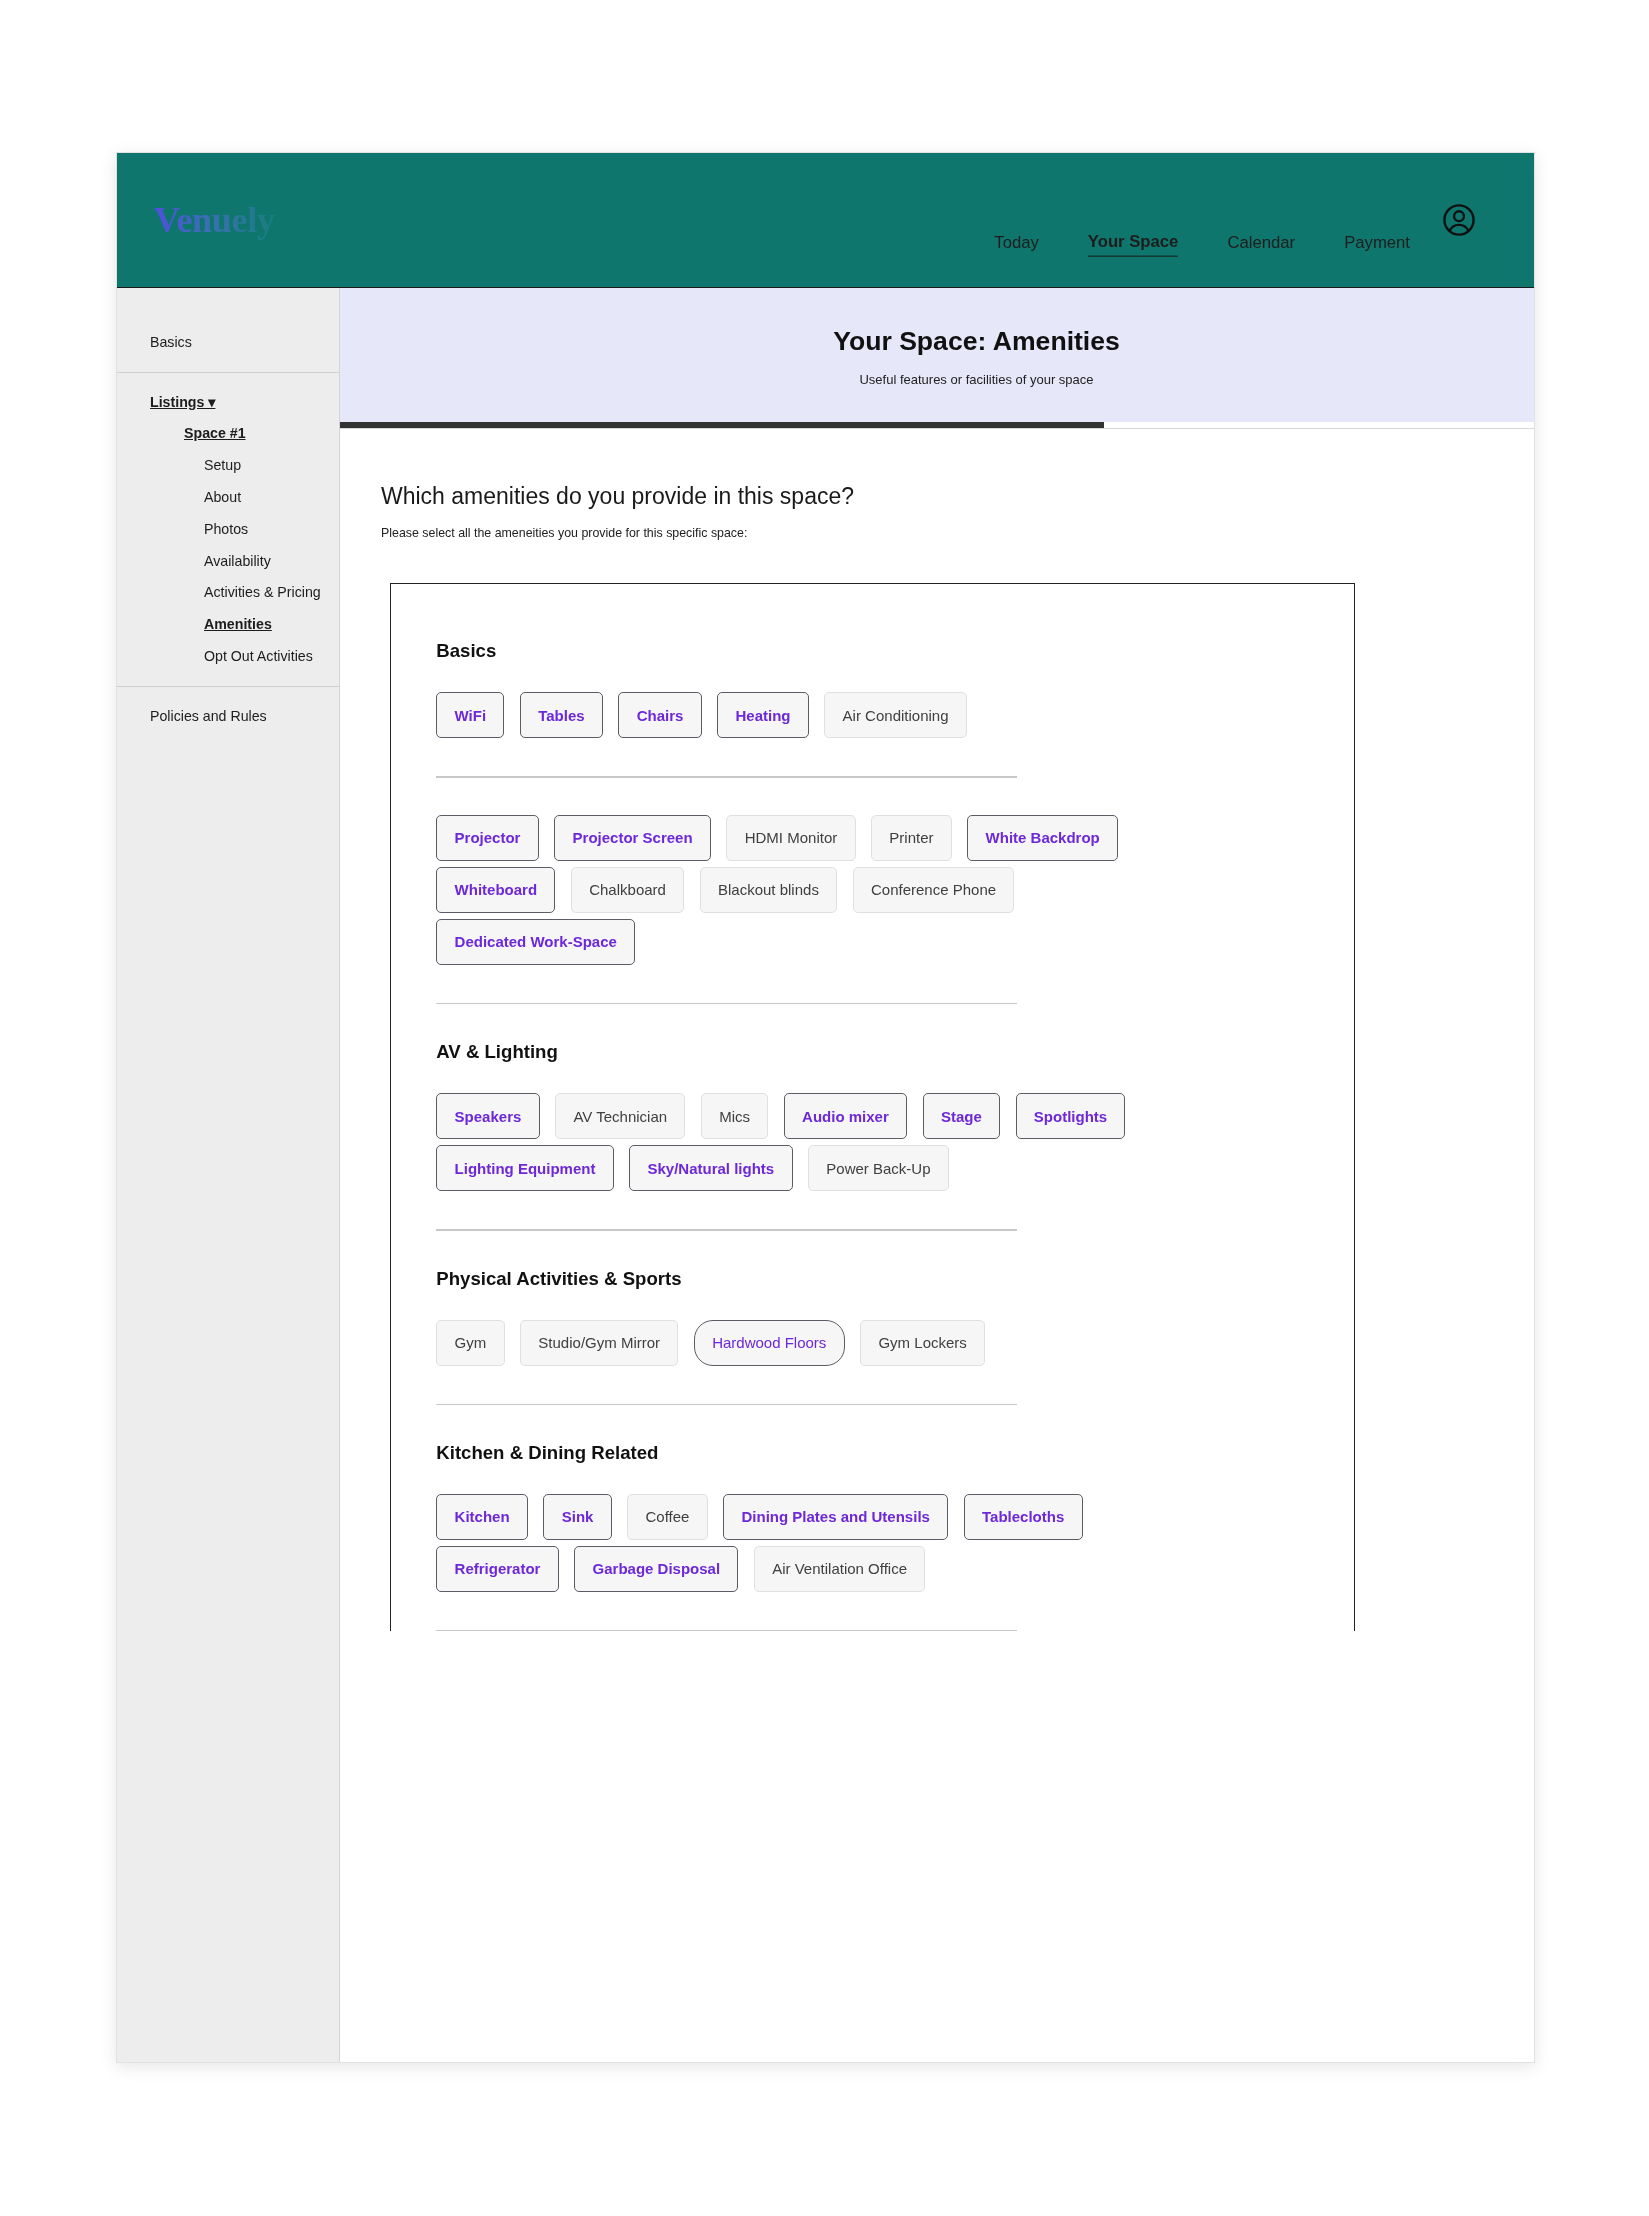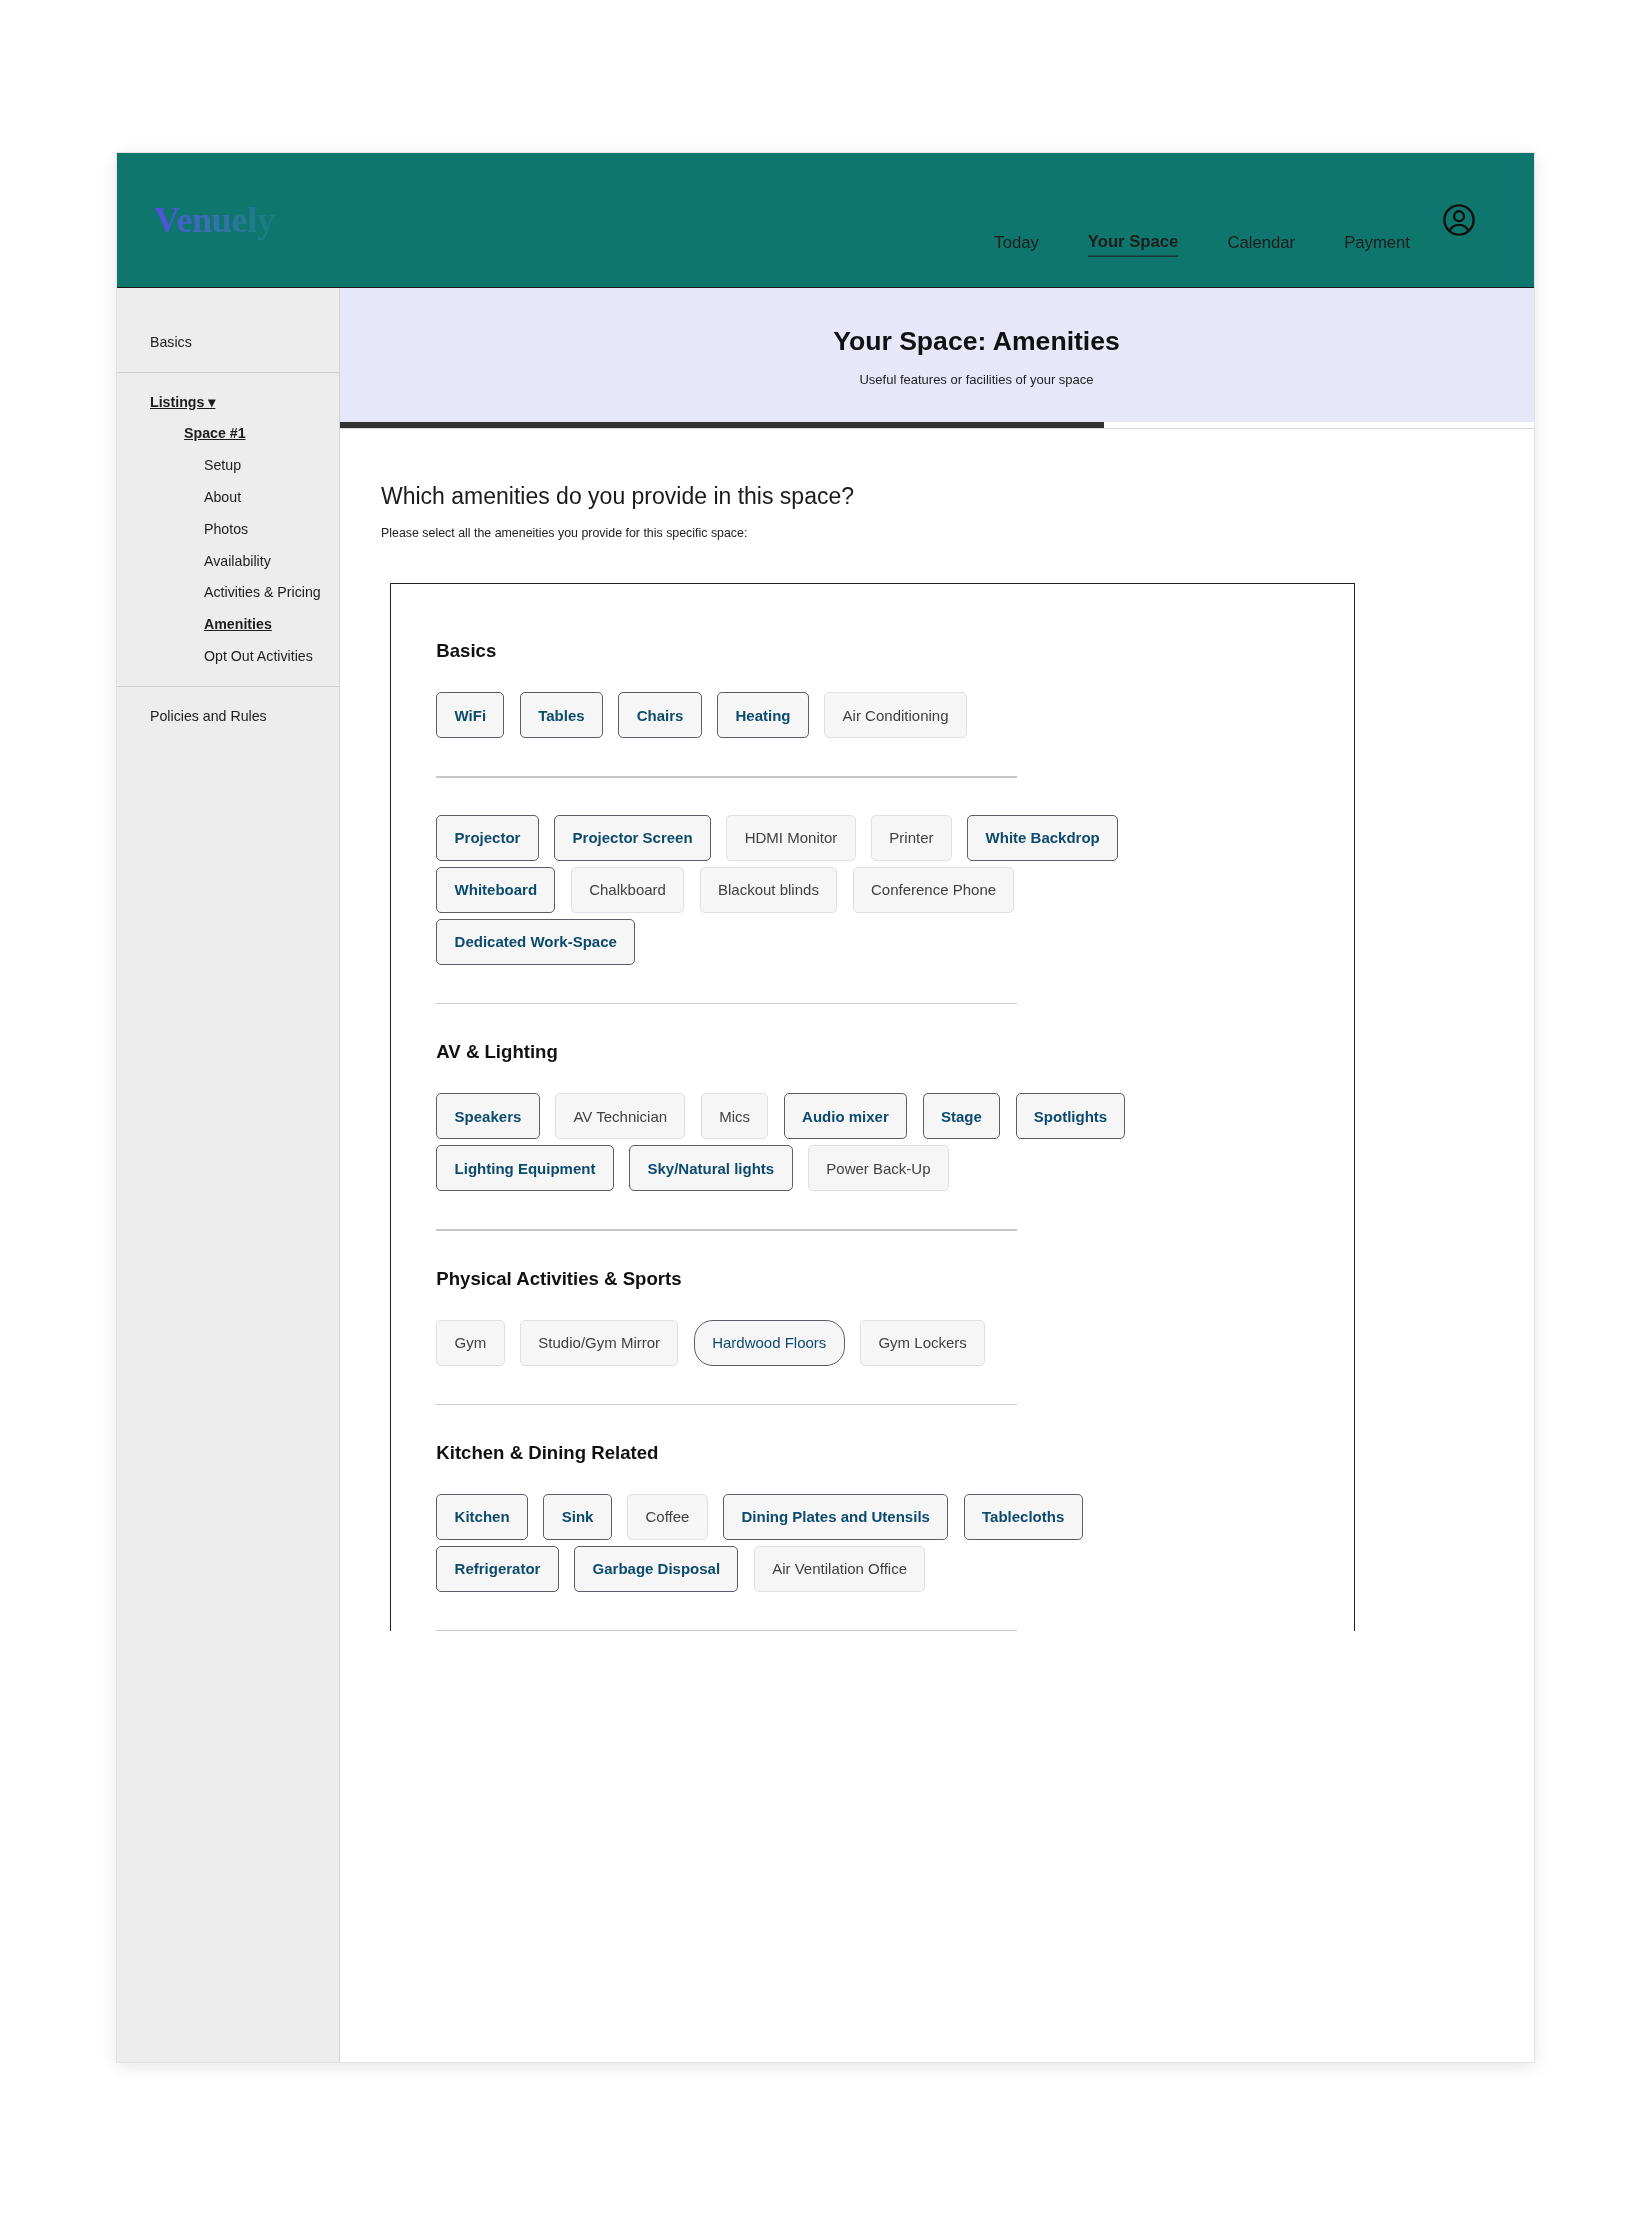--- a/index.html
+++ b/index.html
@@ -162,21 +162,21 @@
     font-size: 15px;
     white-space: nowrap;
   }
   .chip.unselected {
     border: 0.6px solid #e0e0e0;
     color: #404040;
     font-weight: normal;
   }
   .chip.selected {
     border: 1.9px solid #5c5c66;
-    color: #0c4a6e;
+    color: #6d28d9;
     font-weight: bold;
   }
   .chip.selected.plain { font-weight: normal; border-radius: 19px; }
   .section-rule {
     height: 1.2px;
     background: #c8c8c8;
     width: 581px;
     margin: 38px 0 37px 0;
   }
 </style>

